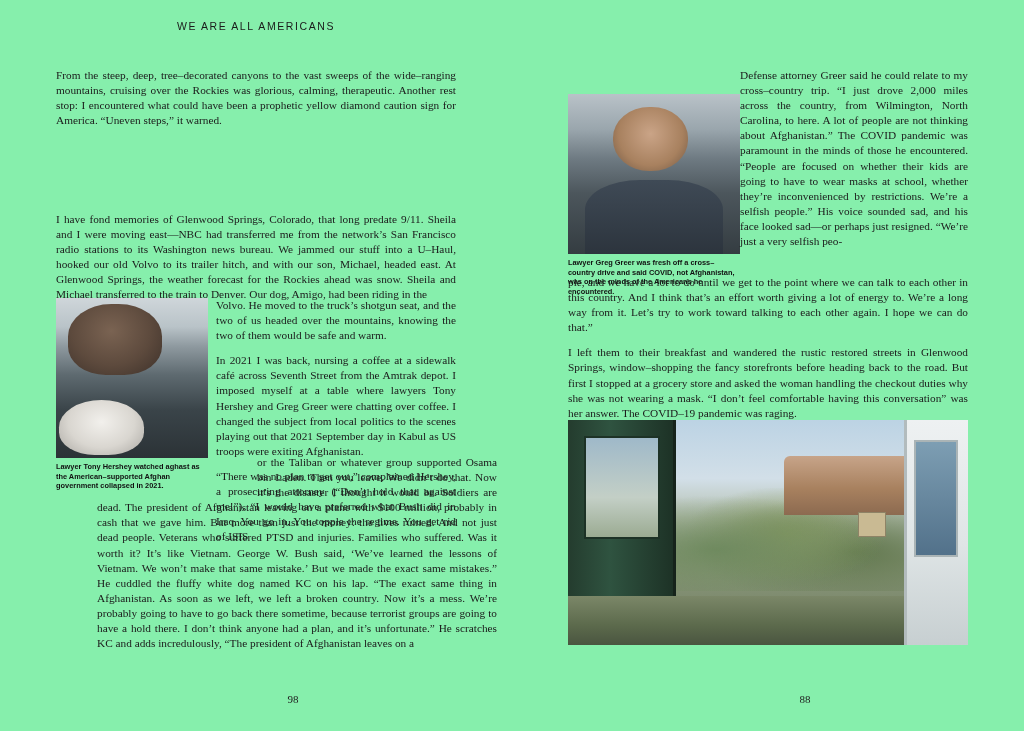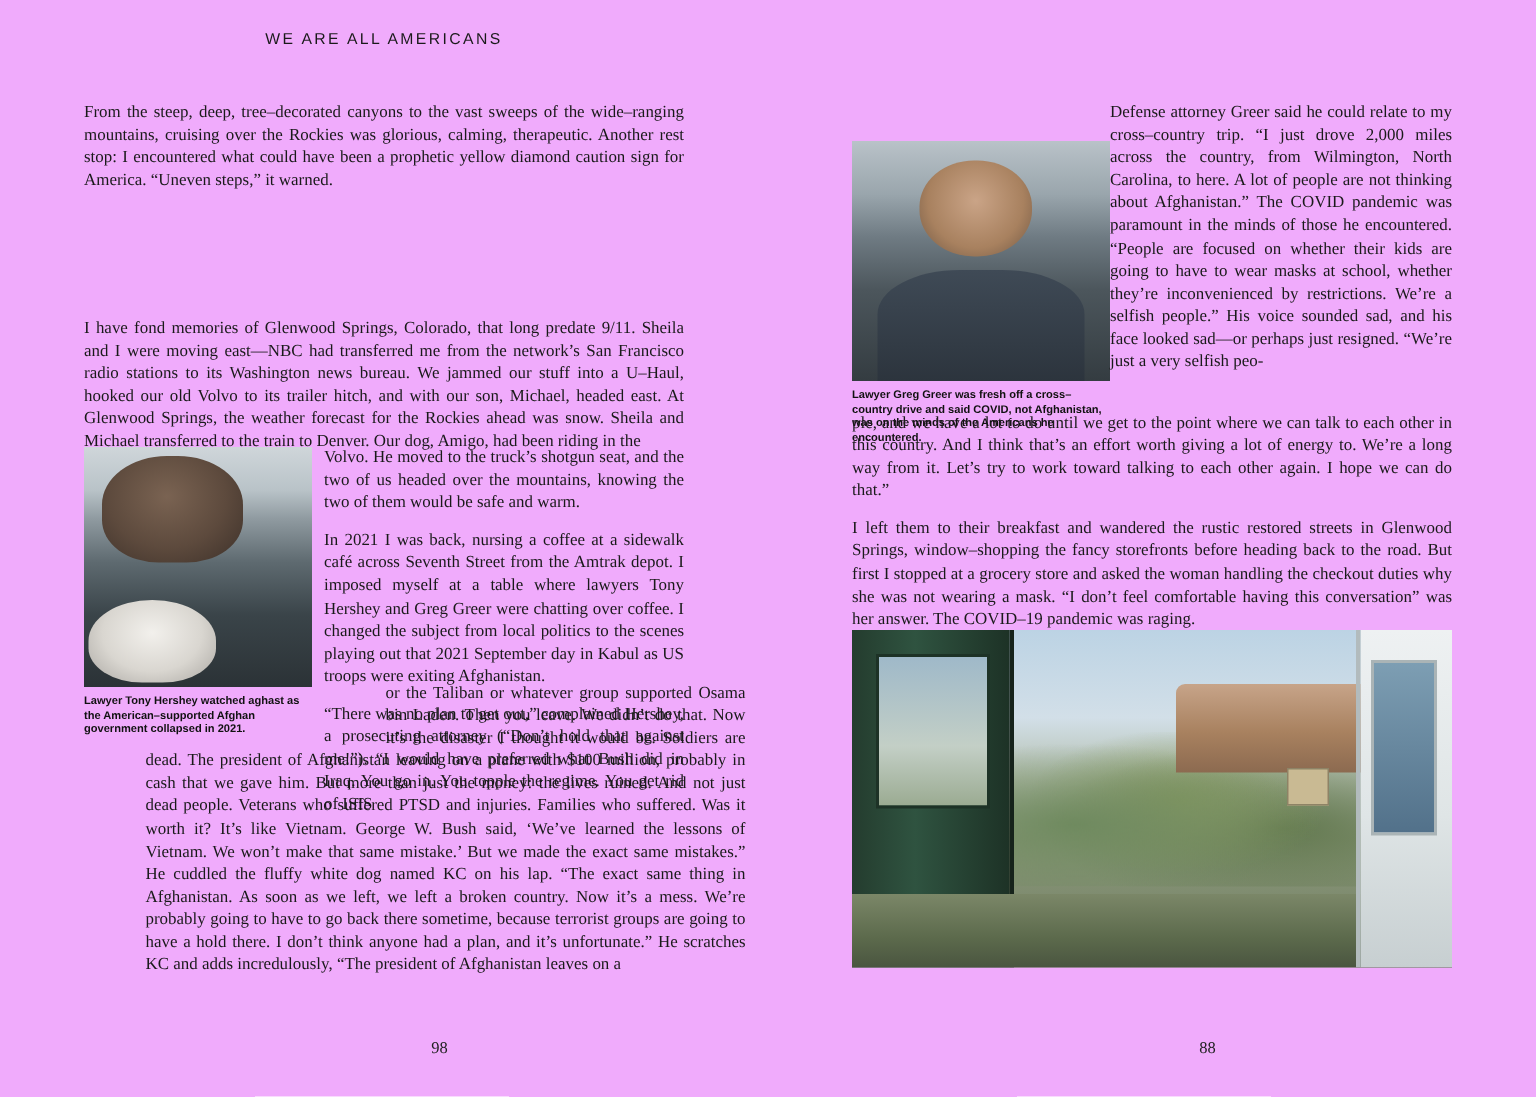--- a/index.html
+++ b/index.html
@@ -6,21 +6,21 @@
   html, body {
     margin: 0; padding: 0;
     width: 1024px; height: 731px;
     background: #ffffff;
     font-family: "Liberation Serif", serif;
     color: #1a1a1a;
   }
   .spread {
     position: relative;
     width: 1024px; height: 731px;
-    background: #f0abfc;
+    background: #86efac;
     overflow: hidden;
   }
   .page {
     position: absolute;
     top: 0;
     width: 512px; height: 731px;
   }
   .page-left  { left: 0; }
   .page-right { left: 512px; }
 

